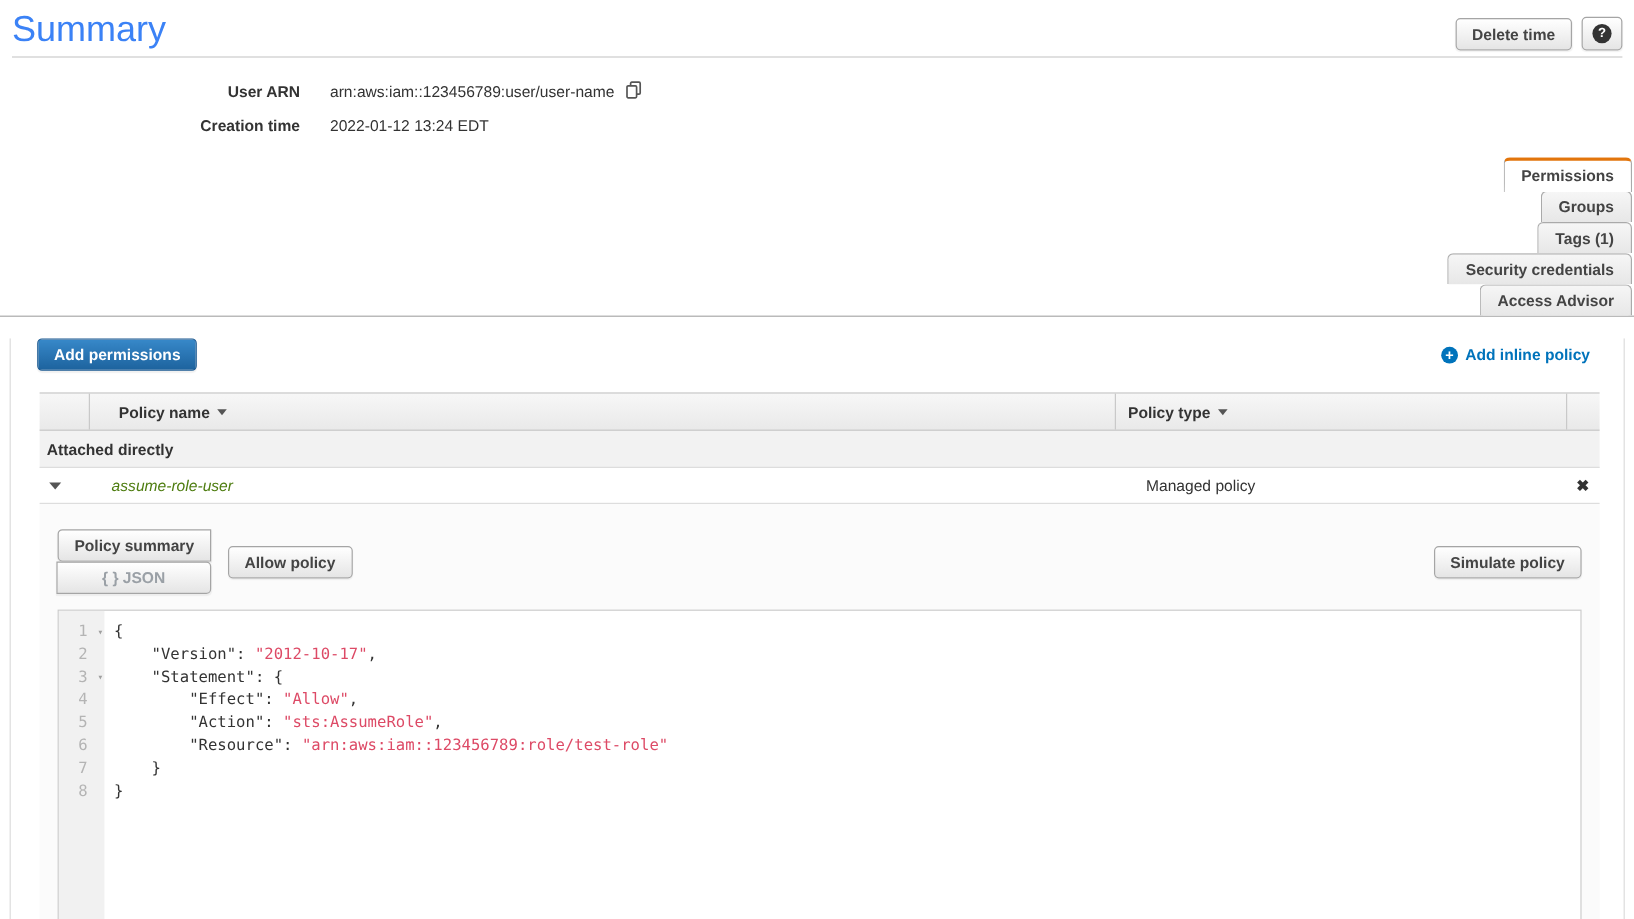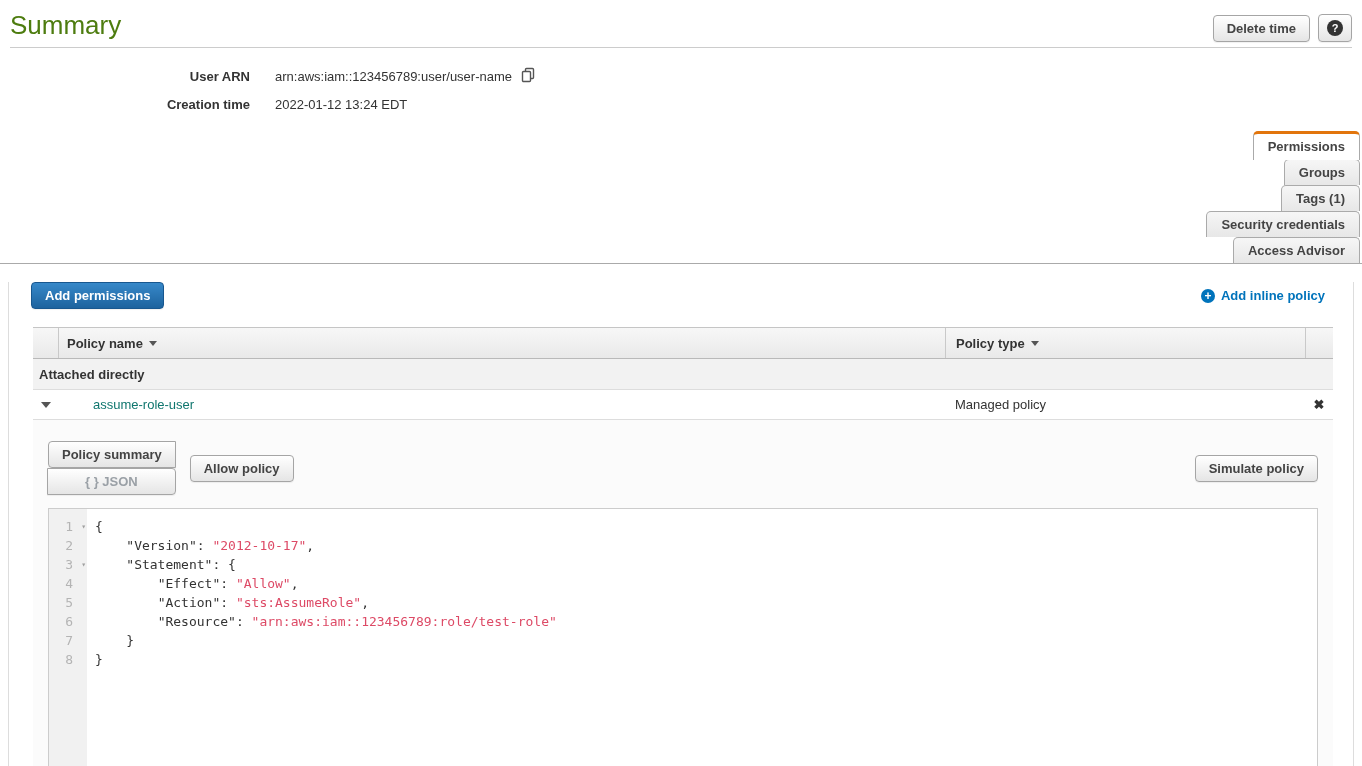--- a/index.html
+++ b/index.html
@@ -2,21 +2,21 @@
 <html><head>
 <meta charset="utf-8">
 <style>
   * { margin:0; padding:0; box-sizing:border-box; }
   html,body { width:1362px; height:766px; overflow:hidden; background:#fff;
     font-family:"Liberation Sans", sans-serif; font-size:13px; color:#333; }
 
   
   .page-header { display:flex; justify-content:space-between; align-items:flex-start;
     padding:10px 10px 0 10px; height:47px; }
-  .page-title { font-size:26px; font-weight:400; color:#4d7c0f; line-height:30px; }
+  .page-title { font-size:30px; font-weight:400; color:#3b82f6; line-height:30px; }
   .header-actions { display:flex; gap:8px; align-items:center; padding-top:4px; }
 
   .btn { display:inline-flex; align-items:center; justify-content:center;
     background:linear-gradient(#ffffff,#e5e5e5); border:1px solid #a5a5a5;
     border-radius:4px; font-weight:bold; font-size:13px; color:#444;
     padding:5px 13px; cursor:pointer; white-space:nowrap;
     box-shadow:0 1px 1px rgba(0,0,0,0.06); }
   .btn-help { padding:5px 8px; }
   .help-circle { display:inline-block; width:16px; height:16px; border-radius:50%;
     background:#333; color:#fff; font-size:11px; line-height:16px; text-align:center;
@@ -60,34 +60,34 @@
     font-weight:bold; cursor:pointer; text-decoration:none; }
   .plus-circle { display:inline-block; width:14px; height:14px; border-radius:50%;
     background:#0073bb; color:#fff; font-size:12px; font-weight:bold; line-height:14px;
     text-align:center; }
 
   
   .policy-table { margin:18px 20px 0 24px; }
   .thead { display:flex; height:32px; align-items:stretch;
     background:linear-gradient(#f7f7f7,#e9e9e9);
     border-top:1px solid #c5c5c5; border-bottom:1px solid #b9b9b9; }
-  .th { display:flex; align-items:center; font-weight:bold; color:#333; cursor:pointer; }
+  .th { display:flex; align-items:center; font-weight:bold; color:#333; cursor:pointer;margin-left:16px; }
   .col-expand { width:26px; border-right:1px solid #c9c9c9; }
   .col-name { flex:1; padding-left:8px; }
   .col-type { width:360px; border-left:1px solid #c9c9c9; padding-left:10px; }
   .col-action { width:28px; border-left:1px solid #c9c9c9; }
 
   .group-row { height:31px; line-height:31px; background:#f2f2f2;
     border-bottom:1px solid #ddd; font-weight:bold; padding-left:6px; }
 
   .policy-row { display:flex; height:30px; align-items:center; background:#fff;
     border-bottom:1px solid #ddd; }
   .row-expander { width:26px; display:flex; justify-content:center; cursor:pointer; }
   .row-name { flex:1; padding-left:34px; }
-  .row-name a { color:#0f766e; text-decoration:none; cursor:pointer; }
+  .row-name a { color:#4d7c0f; text-decoration:none; cursor:pointer;font-style:italic; }
   .row-type { width:360px; padding-left:10px; color:#333; }
   .row-action { width:28px; text-align:center; font-weight:bold; color:#333;
     cursor:pointer; font-size:13px; }
 
   
   .policy-detail { background:#fbfbfb; border-bottom:1px solid #bbb;
     padding:21px 15px 18px 15px; }
   .detail-toolbar { display:flex; justify-content:space-between; align-items:center; }
   .detail-left { display:flex; align-items:center; }
   .btn-group { display:inline-flex; margin-right:14px;flex-direction:column; }

